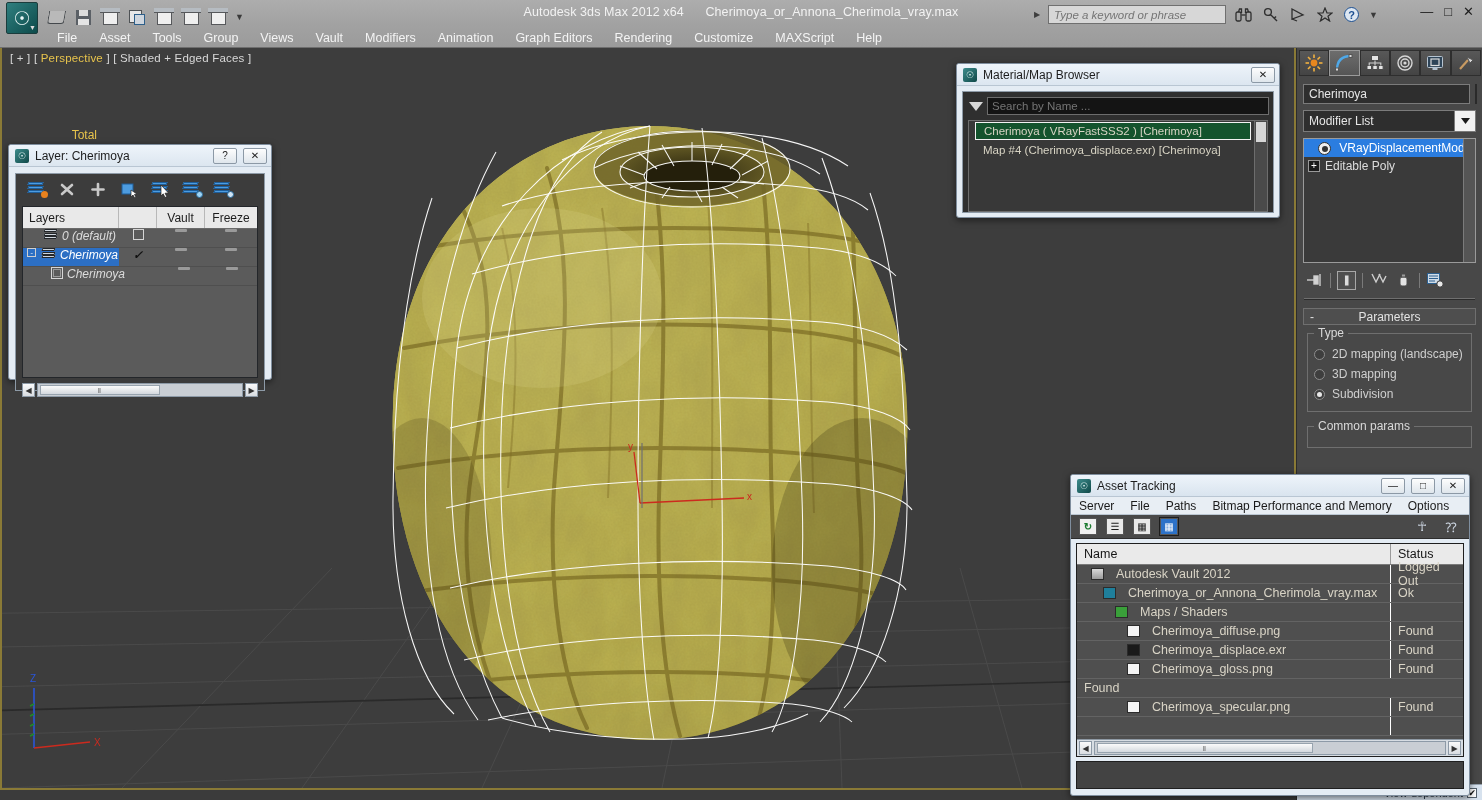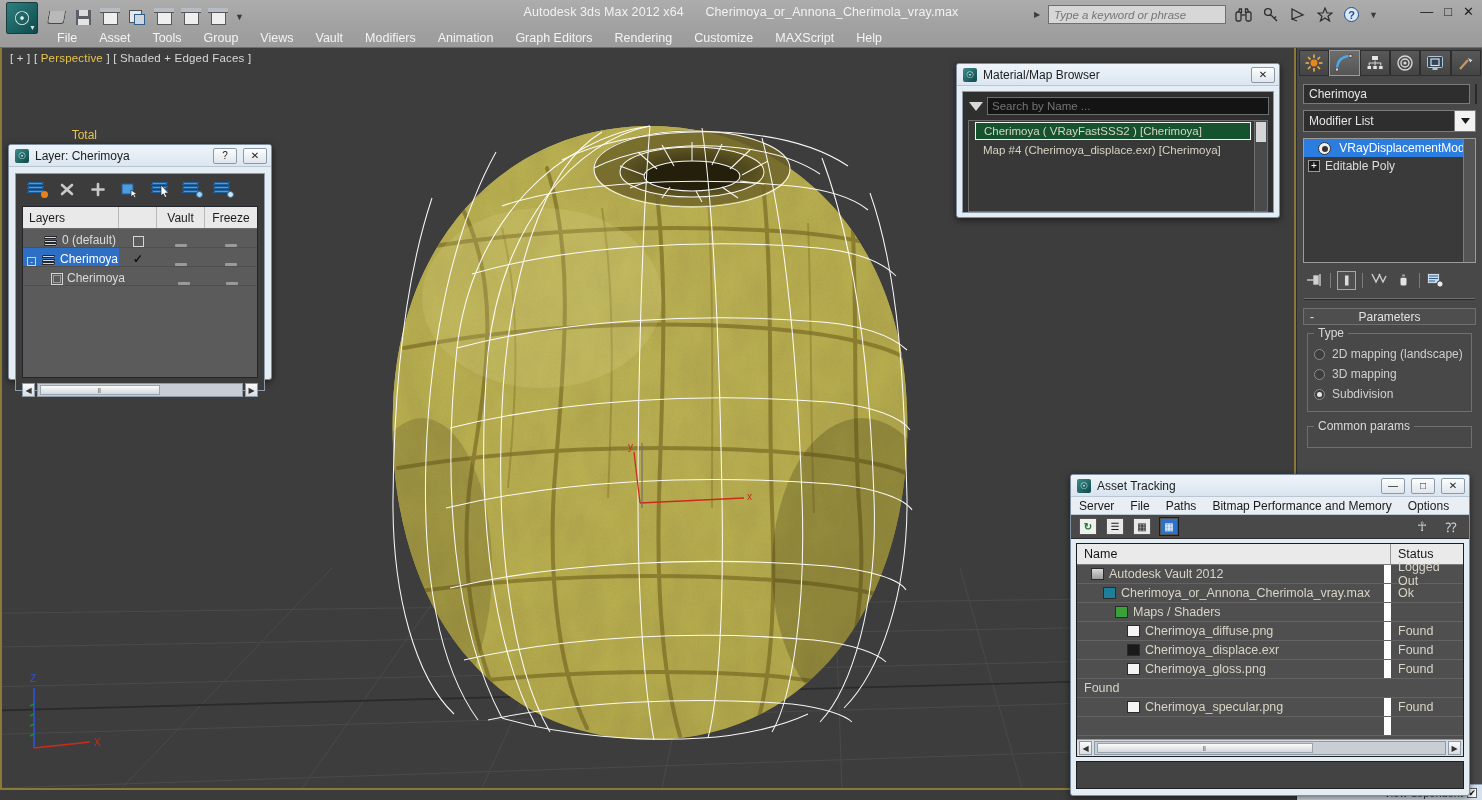--- a/index.html
+++ b/index.html
@@ -109,21 +109,21 @@
   .stackico i:nth-child(1){ top:0;}
   .stackico i:nth-child(2){ top:4px;}
   .stackico i:nth-child(3){ top:8px;}
   .badge{ position:absolute;right:-3px;bottom:-2px;width:7px;height:7px;border-radius:50%;}
   .lyr-grid{ margin:0 6px; background:#5b5b5b; border:1px solid #23262a; height:172px; position:relative;}
   .lyr-head{ display:flex; height:22px; background:#e9e9e9; color:#1d1d1d; font-size:12px; border-bottom:1px solid #6a6a6a;}
   .lyr-head div{ display:flex;align-items:center; padding:0 6px; border-right:1px solid #b8b8b8;}
   .c-name{ flex:1;} .c-on{ width:38px;justify-content:center;} .c-hide{width:48px;justify-content:center;} .c-fr{width:52px;justify-content:center;border-right:none !important;}
   .lyr-row{ display:flex; height:19px; font-size:12px; align-items:center; color:#dcdcdc; border-bottom:1px solid #4f4f4f;}
   .lyr-row.sel .c-name{ background:#2c6fc4; color:#fff;}
-  .lyr-row > div{ display:flex;align-items:flex-end;height:100%;}
+  .lyr-row > div{ display:flex;align-items:flex-start;height:100%;font-style:italic;}
   .lyr-row .c-name{ padding-left:4px; gap:4px;}
   .dash{ width:12px;height:3px;background:#9a9a9a;border-radius:1px;}
   .chkbox{ width:11px;height:11px;border:1.4px solid #d5d5d5;background:#5b5b5b;}
   .tick{ color:#111; font-size:12px; font-weight:bold;}
   .expander{ width:9px;height:9px;border:1px solid #cfcfcf;color:#fff;font-size:8px;line-height:7px;text-align:center;margin-right:2px;background:#2c6fc4;}
   .layer-ic{ position:relative;width:14px;height:11px;}
   .layer-ic i{position:absolute;left:0;width:13px;height:2.5px;background:#cfd6dd;border:0.8px solid #23262a;transform:skewX(-22deg);}
   .layer-ic i:nth-child(1){top:0;} .layer-ic i:nth-child(2){top:3.5px;} .layer-ic i:nth-child(3){top:7px;}
   .cube-ic{ width:12px;height:12px;border:1.2px solid #d6d6d6; position:relative;}
   .cube-ic:after{content:"";position:absolute;left:1px;top:1px;right:1px;bottom:1px;border:0.8px solid #9b9b9b;}
@@ -190,21 +190,21 @@
   .at-ic.blue{ background:#2d72c8;color:#fff;}
   .at-ic.green{ background:#f0f0f0;color:#1a7a2e;font-weight:bold;}
   .at-ic.active{ outline:1.5px solid #1d1d1d; box-shadow:0 0 0 1px #8ab4e8;}
   .at-spacer{ flex:1;}
   .at-ic.q{ background:none;border:none;color:#cfd8e4;font-size:13px;width:20px;}
   .at-grid{ margin:4px 5px 0; border:1px solid #1f1f1f; background:#4f4f4f; height:214px; position:relative; overflow:hidden;}
   .at-head{ display:flex;height:21px;background:#eaeaea;color:#151515;font-size:12.5px;border-bottom:1px solid #7a7a7a;}
   .at-head .h1{ flex:1;display:flex;align-items:center;padding-left:7px;border-right:1px solid #9a9a9a;}
   .at-head .h2{ width:72px;display:flex;align-items:center;padding-left:7px;}
   .at-row{ display:flex;height:19px;font-size:12.5px;color:#d9d4c6;border-bottom:1px solid #636363;}
-  .at-row .n{ flex:1;display:flex;align-items:center;gap:5px;border-right:7px solid #ffffff;}
+  .at-row .n{ flex:1;display:flex;align-items:center;gap:12px;border-right:1px solid #ffffff;}
   .at-row .s{ width:72px;display:flex;align-items:center;padding-left:7px;}
   .mini{ width:13px;height:12px;display:inline-block;border:1px solid #2b2b2b;}
   .mini.vault{ background:linear-gradient(#d8d8d8,#9a9a9a);}
   .mini.maxf{ background:#1f7f9b;}
   .mini.maps{ background:#3aa03a;}
   .mini.png{ background:#f4f4f4;}
   .mini.exr{ background:#1a1a1a;}
   .at-hscroll{ position:absolute;left:0;bottom:0;width:100%;height:17px;background:#d7dde3;border-top:1px solid #8f9aa5;display:flex;align-items:center;gap:2px;padding:0 2px;}
   .at-status{ margin:4px 5px; height:28px;background:#434343;border:1px solid #1f1f1f;}
 </style>

